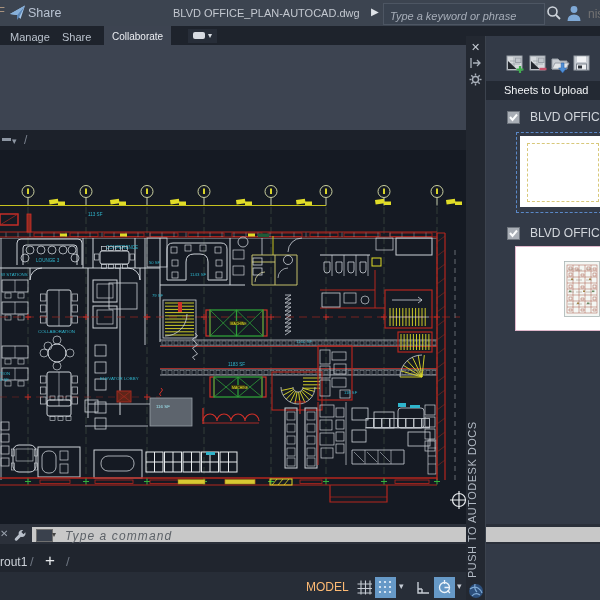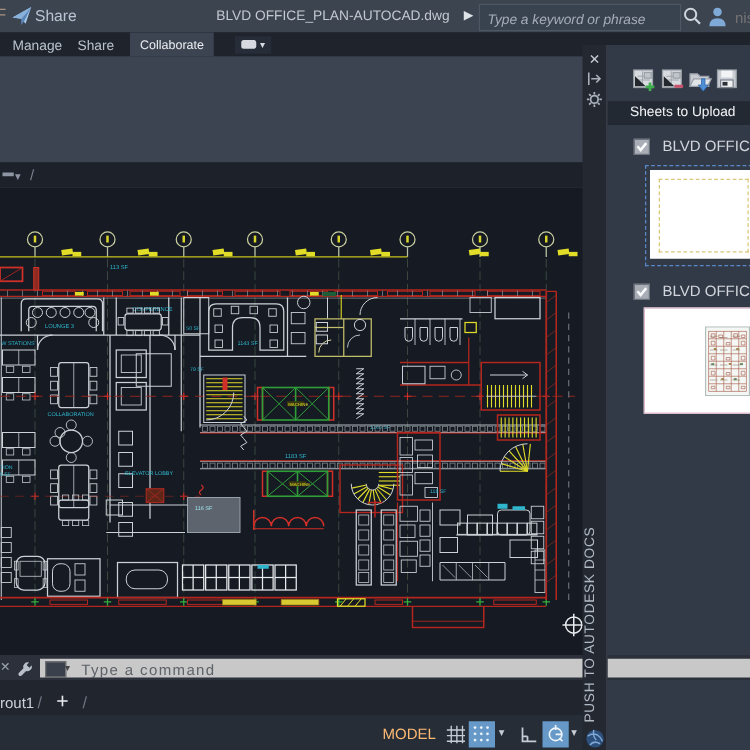--- a/index.html
+++ b/index.html
@@ -724,21 +724,21 @@
 </svg>
 
 <div class="abs" style="left:0;top:524px;width:600px;height:20px;background:#2b303a;"></div>
 <div class="abs" style="left:0;top:528px;color:#9aa2ae;font-size:10px;">✕</div>
 <svg class="abs" style="left:13px;top:527px;" width="15" height="15" viewBox="0 0 16 16">
 <path d="M13.2 5.6 A3.8 3.8 0 0 1 8.4 10.4 L4.6 14.2 A1.6 1.6 0 0 1 2.3 11.9 L6.1 8.1 A3.8 3.8 0 0 1 10.9 3.3 L8.9 5.3 L11.2 7.6 Z" fill="#b9c0ca"></path>
 </svg>
 <div class="abs" style="left:32px;top:527px;width:568px;height:15px;background:#c8c8c8;"></div>
 <div class="abs" style="left:36px;top:529px;width:15px;height:11px;background:#3a414d;border:1px solid #707070;"></div>
 <div class="abs" style="left:52px;top:530px;color:#444;font-size:8px;">▾</div>
-<div class="abs" style="left:65px;top:529px;color:#5d6268;font-size:12px;letter-spacing:1.1px;">Type a command</div>
+<div class="abs" style="left:65px;top:529px;color:#5d6268;font-size:12px;font-style:italic;letter-spacing:1.1px;">Type a command</div>
 
 <div class="abs" style="left:0;top:544px;width:485px;height:28px;background:#20252e;"></div>
 <div class="abs" style="left:0;top:555px;color:#cdd2d9;font-size:12px;">rout1</div>
 <div class="abs" style="left:30px;top:554px;color:#6e7682;font-size:13px;">/</div>
 <div class="abs" style="left:45px;top:551px;color:#e6e9ec;font-size:17px;">+</div>
 <div class="abs" style="left:66px;top:554px;color:#6e7682;font-size:13px;">/</div>
 
 <div class="abs" style="left:0;top:572px;width:485px;height:28px;background:#272d37;"></div>
 <div class="abs" style="left:306px;top:580px;color:#fdba74;font-size:12px;">MODEL</div>
 <svg class="abs" style="left:355px;top:578px;" width="19" height="19" viewBox="0 0 19 19">

